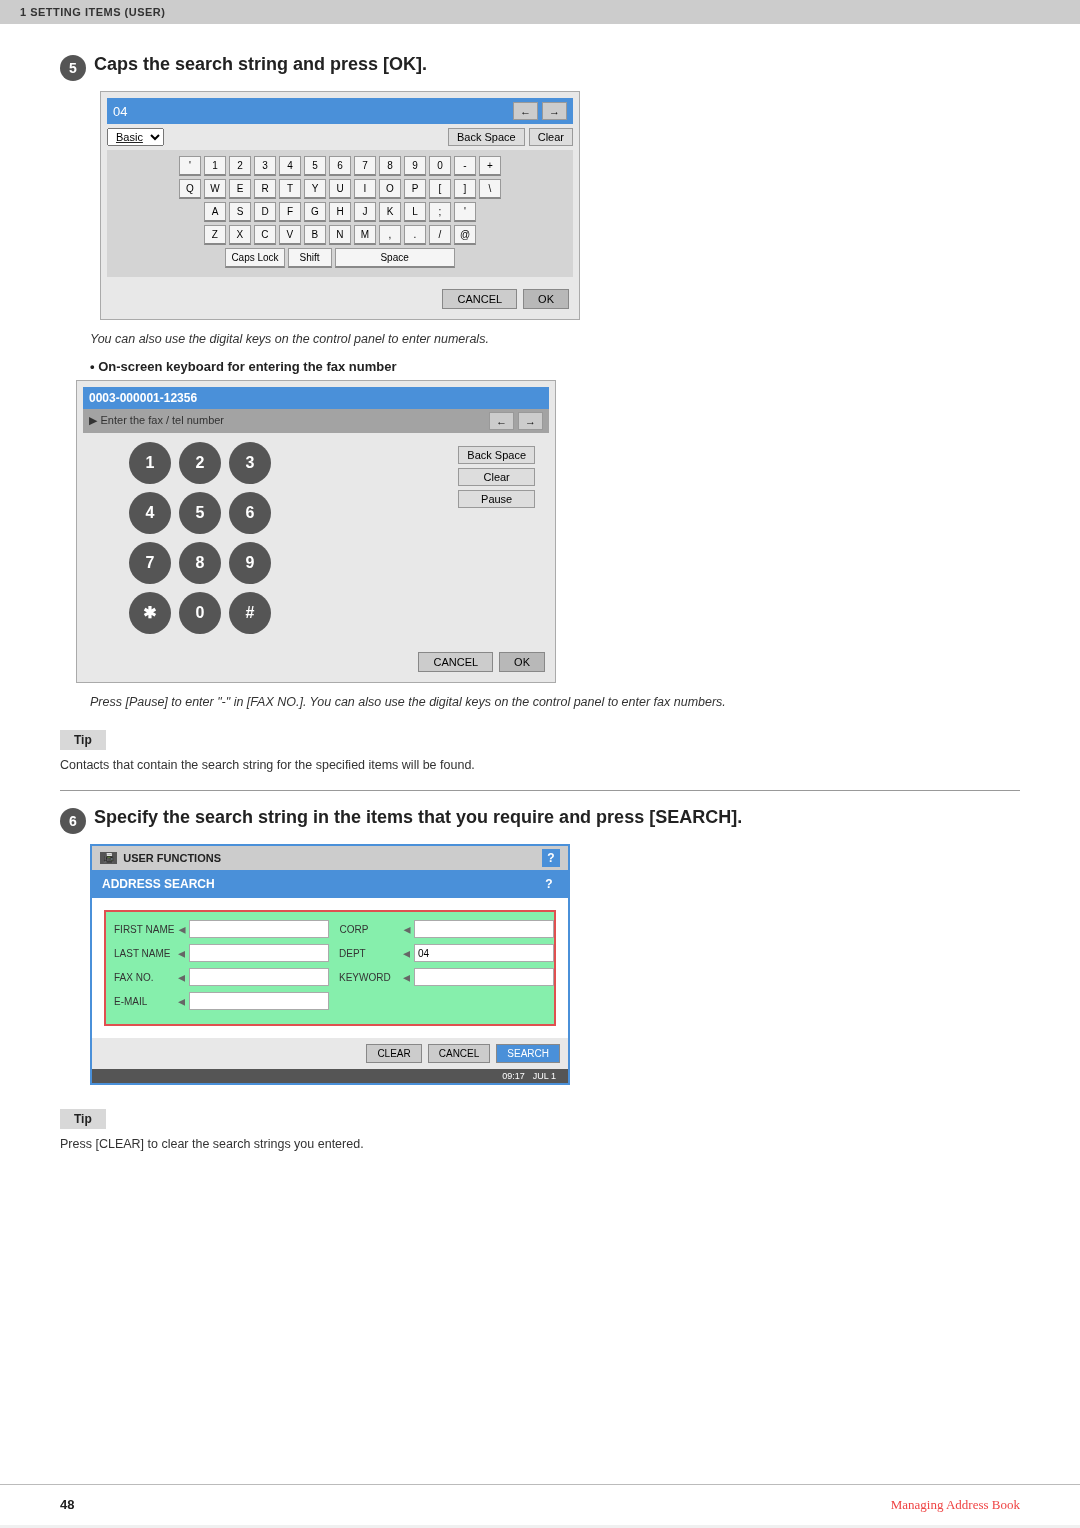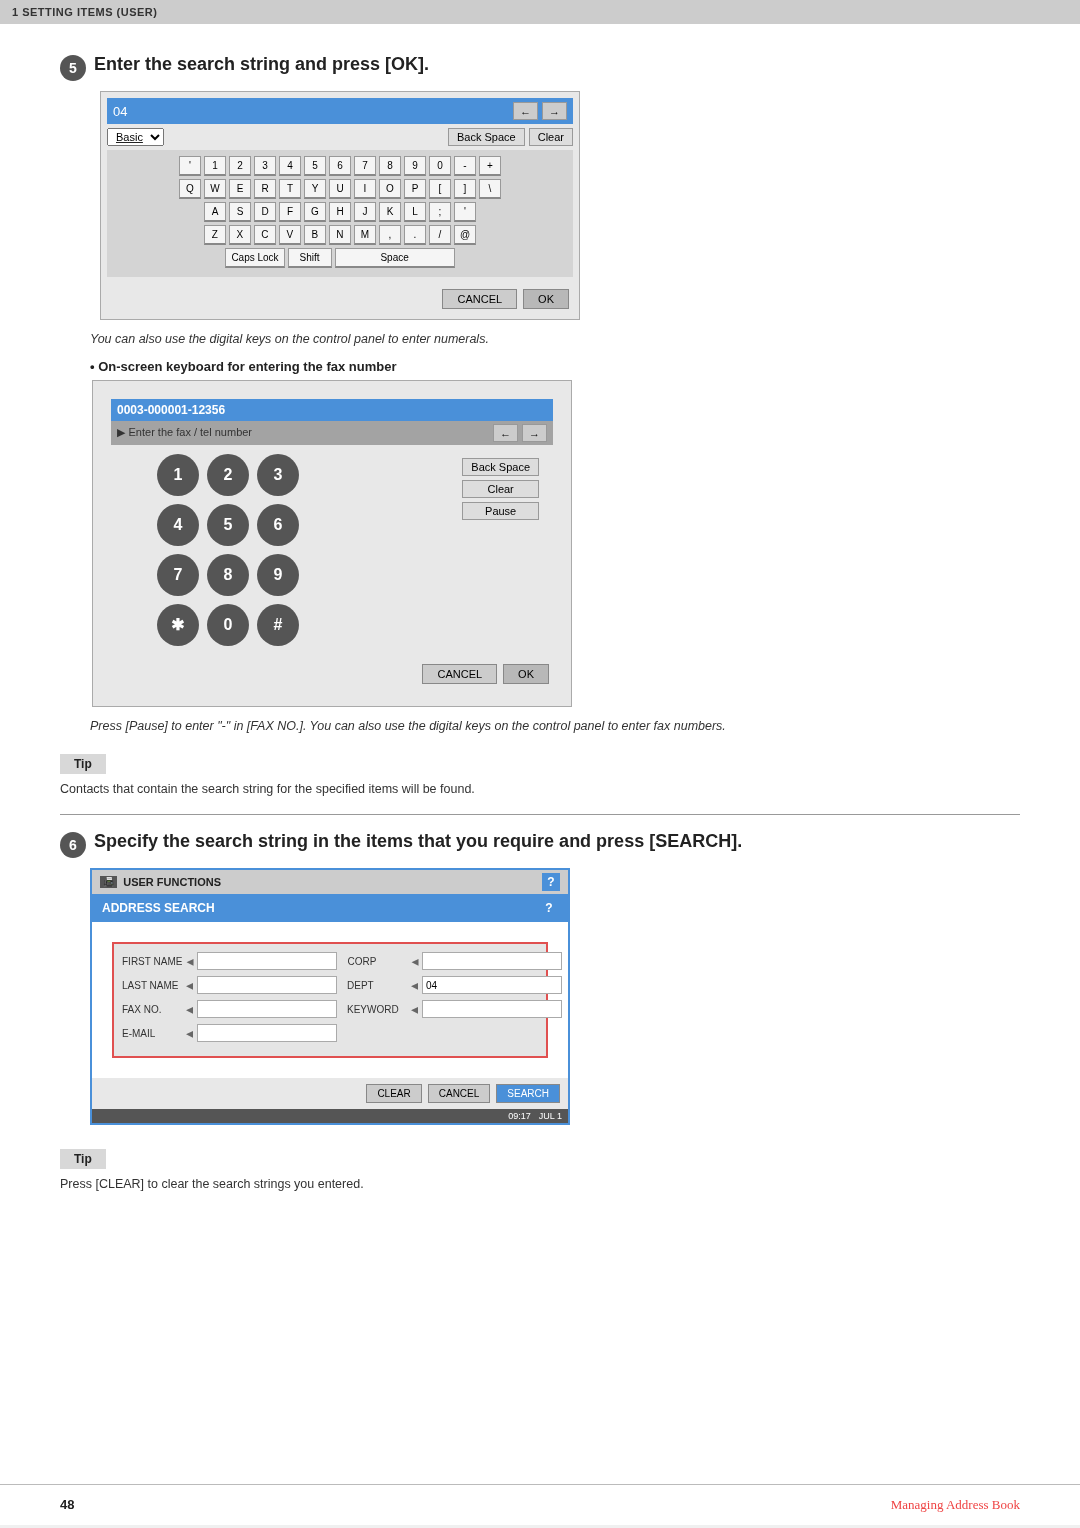--- a/index.html
+++ b/index.html
@@ -6,21 +6,21 @@
     body {
       font-family: Arial, sans-serif;
       background: #f0f0f0;
       width: 1080px;
       min-height: 1528px;
       color: #222;
       font-size: 14px;
     }
     .page-header {
       background: #ccc;
-      padding: 6px 12px;
+      padding: 6px 20px;
       font-size: 11px;
       font-weight: bold;
       color: #333;
       letter-spacing: 0.5px;
     }
     .page-content {
       background: #fff;
       padding: 30px 60px 40px 60px;
       min-height: 1460px;
     }
@@ -154,22 +154,22 @@
     }
     .kb-action-btn.ok {
       background: #b8b8b8;
     }
 
     
     .fax-kb-ui {
       border: 1px solid #aaa;
       background: #e8e8e8;
       width: 480px;
-      margin-left: 32px;
-      padding: 18px;
+      margin-left: 16px;
+      padding: 6px;
       font-size: 11px;
     }
     .fax-header-blue {
       background: #4a90d9;
       color: #fff;
       padding: 4px 6px;
       font-size: 12px;
       font-weight: bold;
     }
     .fax-subrow {
@@ -260,23 +260,23 @@
       background: #4a90d9;
       color: #fff;
       padding: 5px 10px;
       font-size: 12px;
       font-weight: bold;
       display: flex;
       justify-content: space-between;
       align-items: center;
     }
     .addr-fields-area {
-      background: #e5e5e5;
+      background: #86efac;
       border: 2px solid #e05050;
-      margin: 20px;
+      margin: 12px;
       padding: 8px;
     }
     .addr-field-row {
       display: flex;
       gap: 10px;
       margin-bottom: 6px;
       align-items: center;
     }
     .addr-field-group {
       display: flex;
@@ -317,21 +317,21 @@
       cursor: pointer;
     }
     .addr-btn.search {
       background: #4a90d9;
       color: #fff;
     }
     .addr-status-bar {
       background: #555;
       color: #fff;
       font-size: 9px;
-      padding: 2px 6px;
+      padding: 2px 12px;
       display: flex;
       justify-content: flex-end;
       gap: 8px;
     }
 
     .page-footer {
       border-top: 1px solid #bbb;
       padding: 12px 60px;
       display: flex;
       justify-content: space-between;
@@ -357,21 +357,21 @@
 
 <div class="page-header">
   <span>1 SETTING ITEMS (USER)</span>
 </div>
 
 <div class="page-content">
 
   
   <div class="section-title">
     <span class="step-number">5</span>
-    <span>Enter the search string and press [OK].</span>
+    <span>Caps the search string and press [OK].</span>
   </div>
 
   
 
   
   <div class="keyboard-ui">
     <div class="kb-input-row">
       <span class="kb-input-text">04</span>
       <div class="kb-arrows">
         <button class="kb-arrow-btn">←</button>

